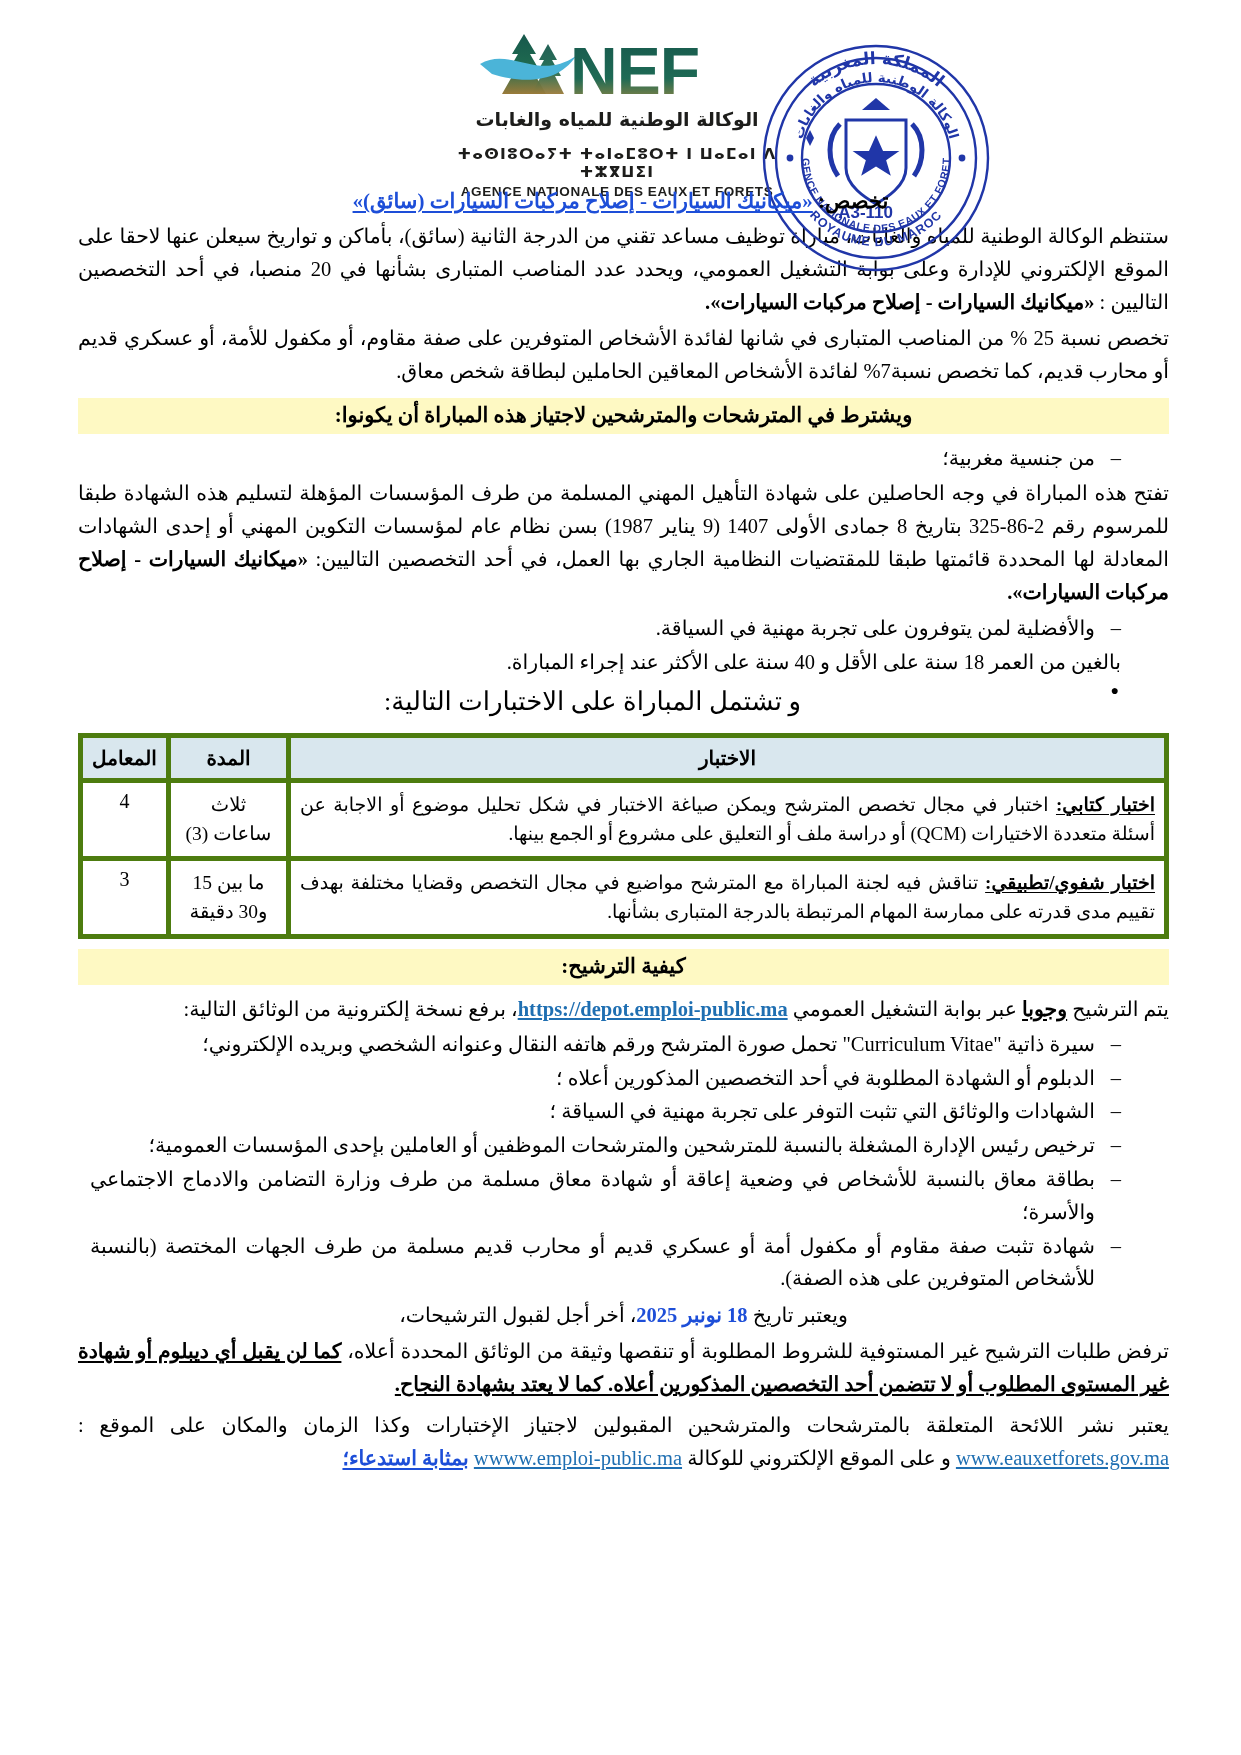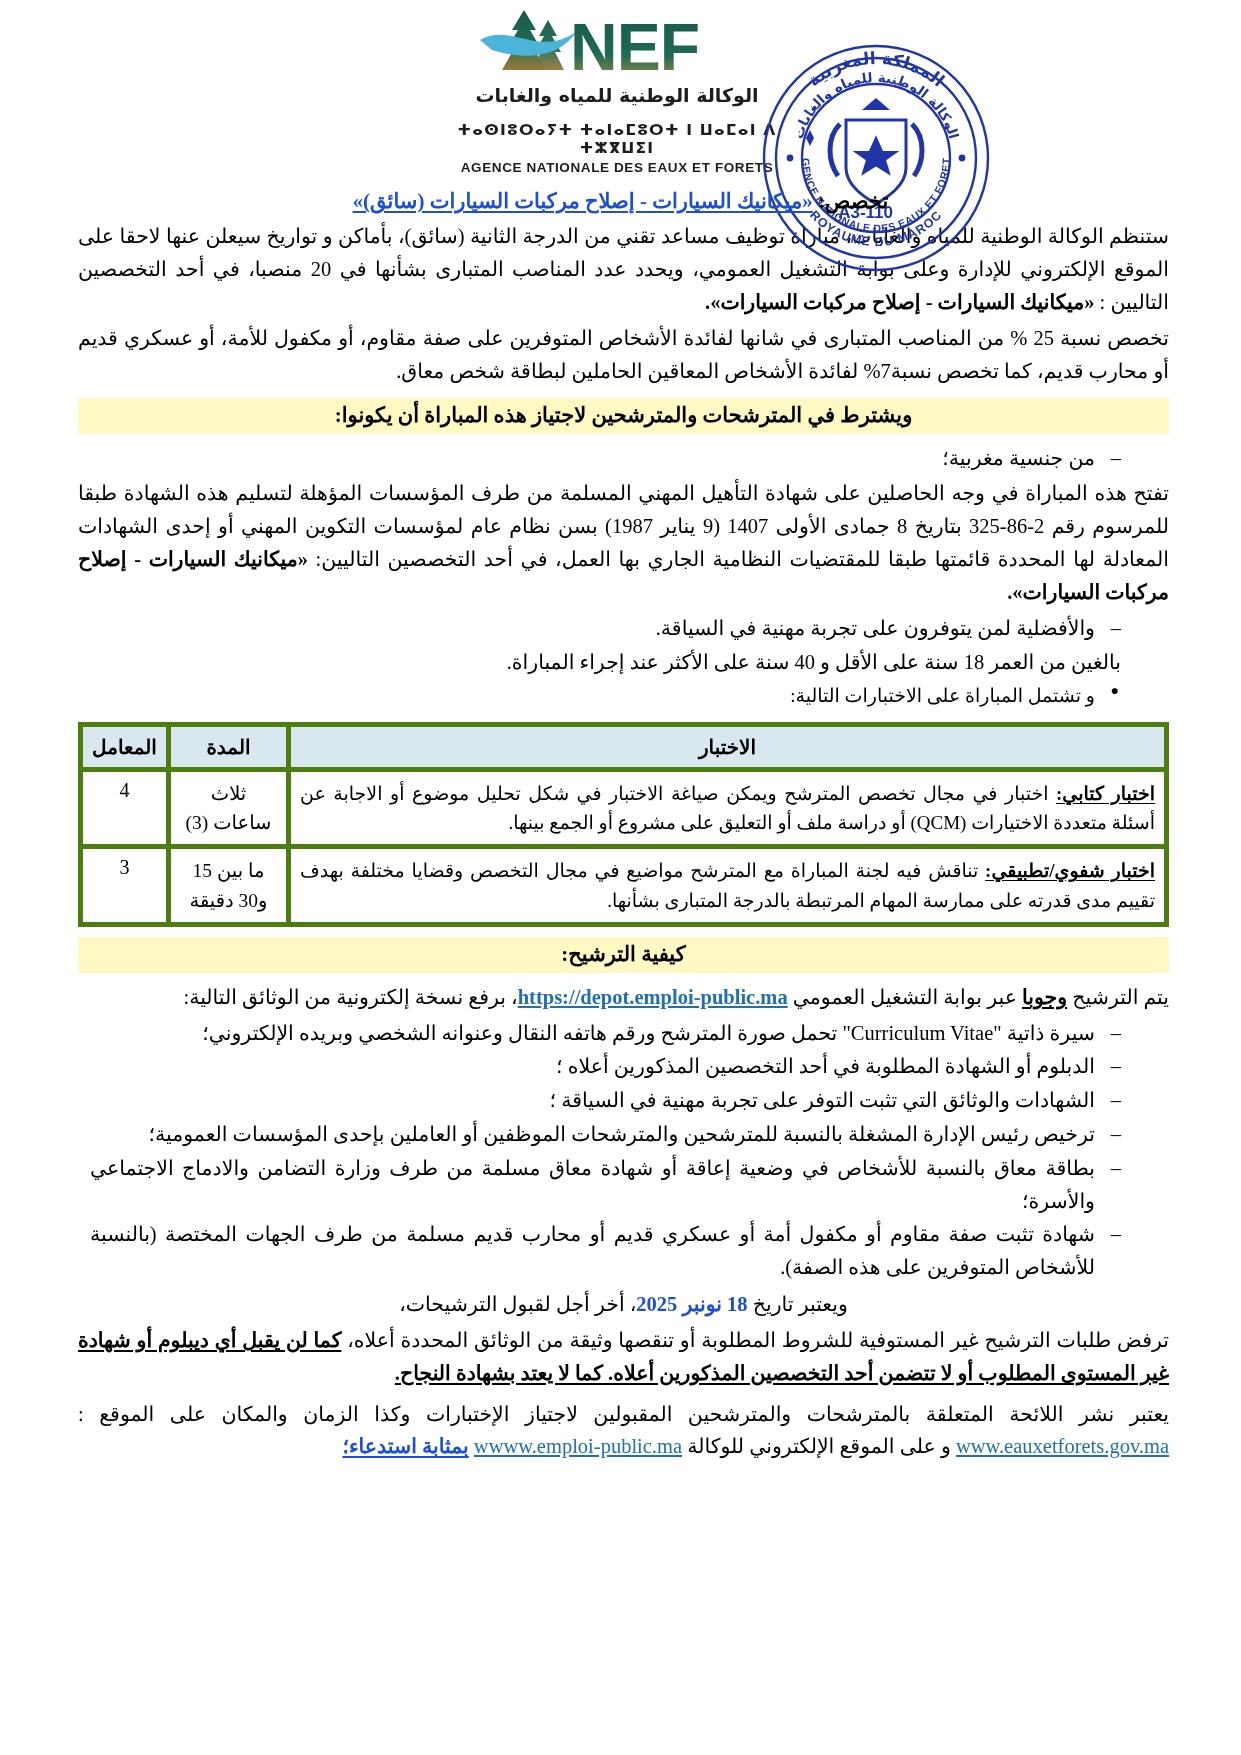--- a/index.html
+++ b/index.html
@@ -12,21 +12,21 @@
     font-family: "Liberation Serif", "DejaVu Serif", serif;
     color: #000000;
     direction: rtl;
     position: relative;
   }
   .page { position: relative; width: 1241px; min-height: 1755px; padding: 0; }
 
   
   .header { position: relative; height: 185px; }
   .logo-block {
-    position: absolute; left: 452px; top: 4px; width: 330px;
+    position: absolute; left: 452px; top: 28px; width: 330px;
     text-align: center; direction: ltr;
   }
   .logo-mark { position: relative; height: 78px; }
   .logo-svg { display: block; margin: 0 auto; }
   .logo-ar {
     font-family: "DejaVu Sans", sans-serif;
     font-size: 19px; font-weight: 700; color: #1d1d1b;
     letter-spacing: .5px; margin-top: 2px; direction: rtl;
   }
   .logo-tif {
@@ -73,22 +73,22 @@
   ul.dash > li {
     font-size: 20.5px; line-height: 1.6; text-align: justify;
     text-align-last: right; position: relative; padding-right: 26px;
     margin-bottom: 1px;
   }
   ul.dash > li::before {
     content: "–"; position: absolute; right: 0; top: 0; font-size: 20.5px;
   }
   ul.bullet { list-style: none; margin: 2px 120px 2px 90px; padding: 0; }
   ul.bullet > li {
-    font-size: 19px; line-height: 1.6; position: relative; padding-right: 26px;
-    text-align: right;
+    font-size: 26px; line-height: 1.6; position: relative; padding-right: 26px;
+    text-align: center;
   }
   ul.bullet > li::before {
     content: "\25CF"; position: absolute; right: 2px; top: -1px; font-size: 14px;
   }
   .indent-line {
     font-size: 20.5px; line-height: 1.6; margin: 0 120px 0 90px; text-align: right;
   }
 
   
   table.exams {

